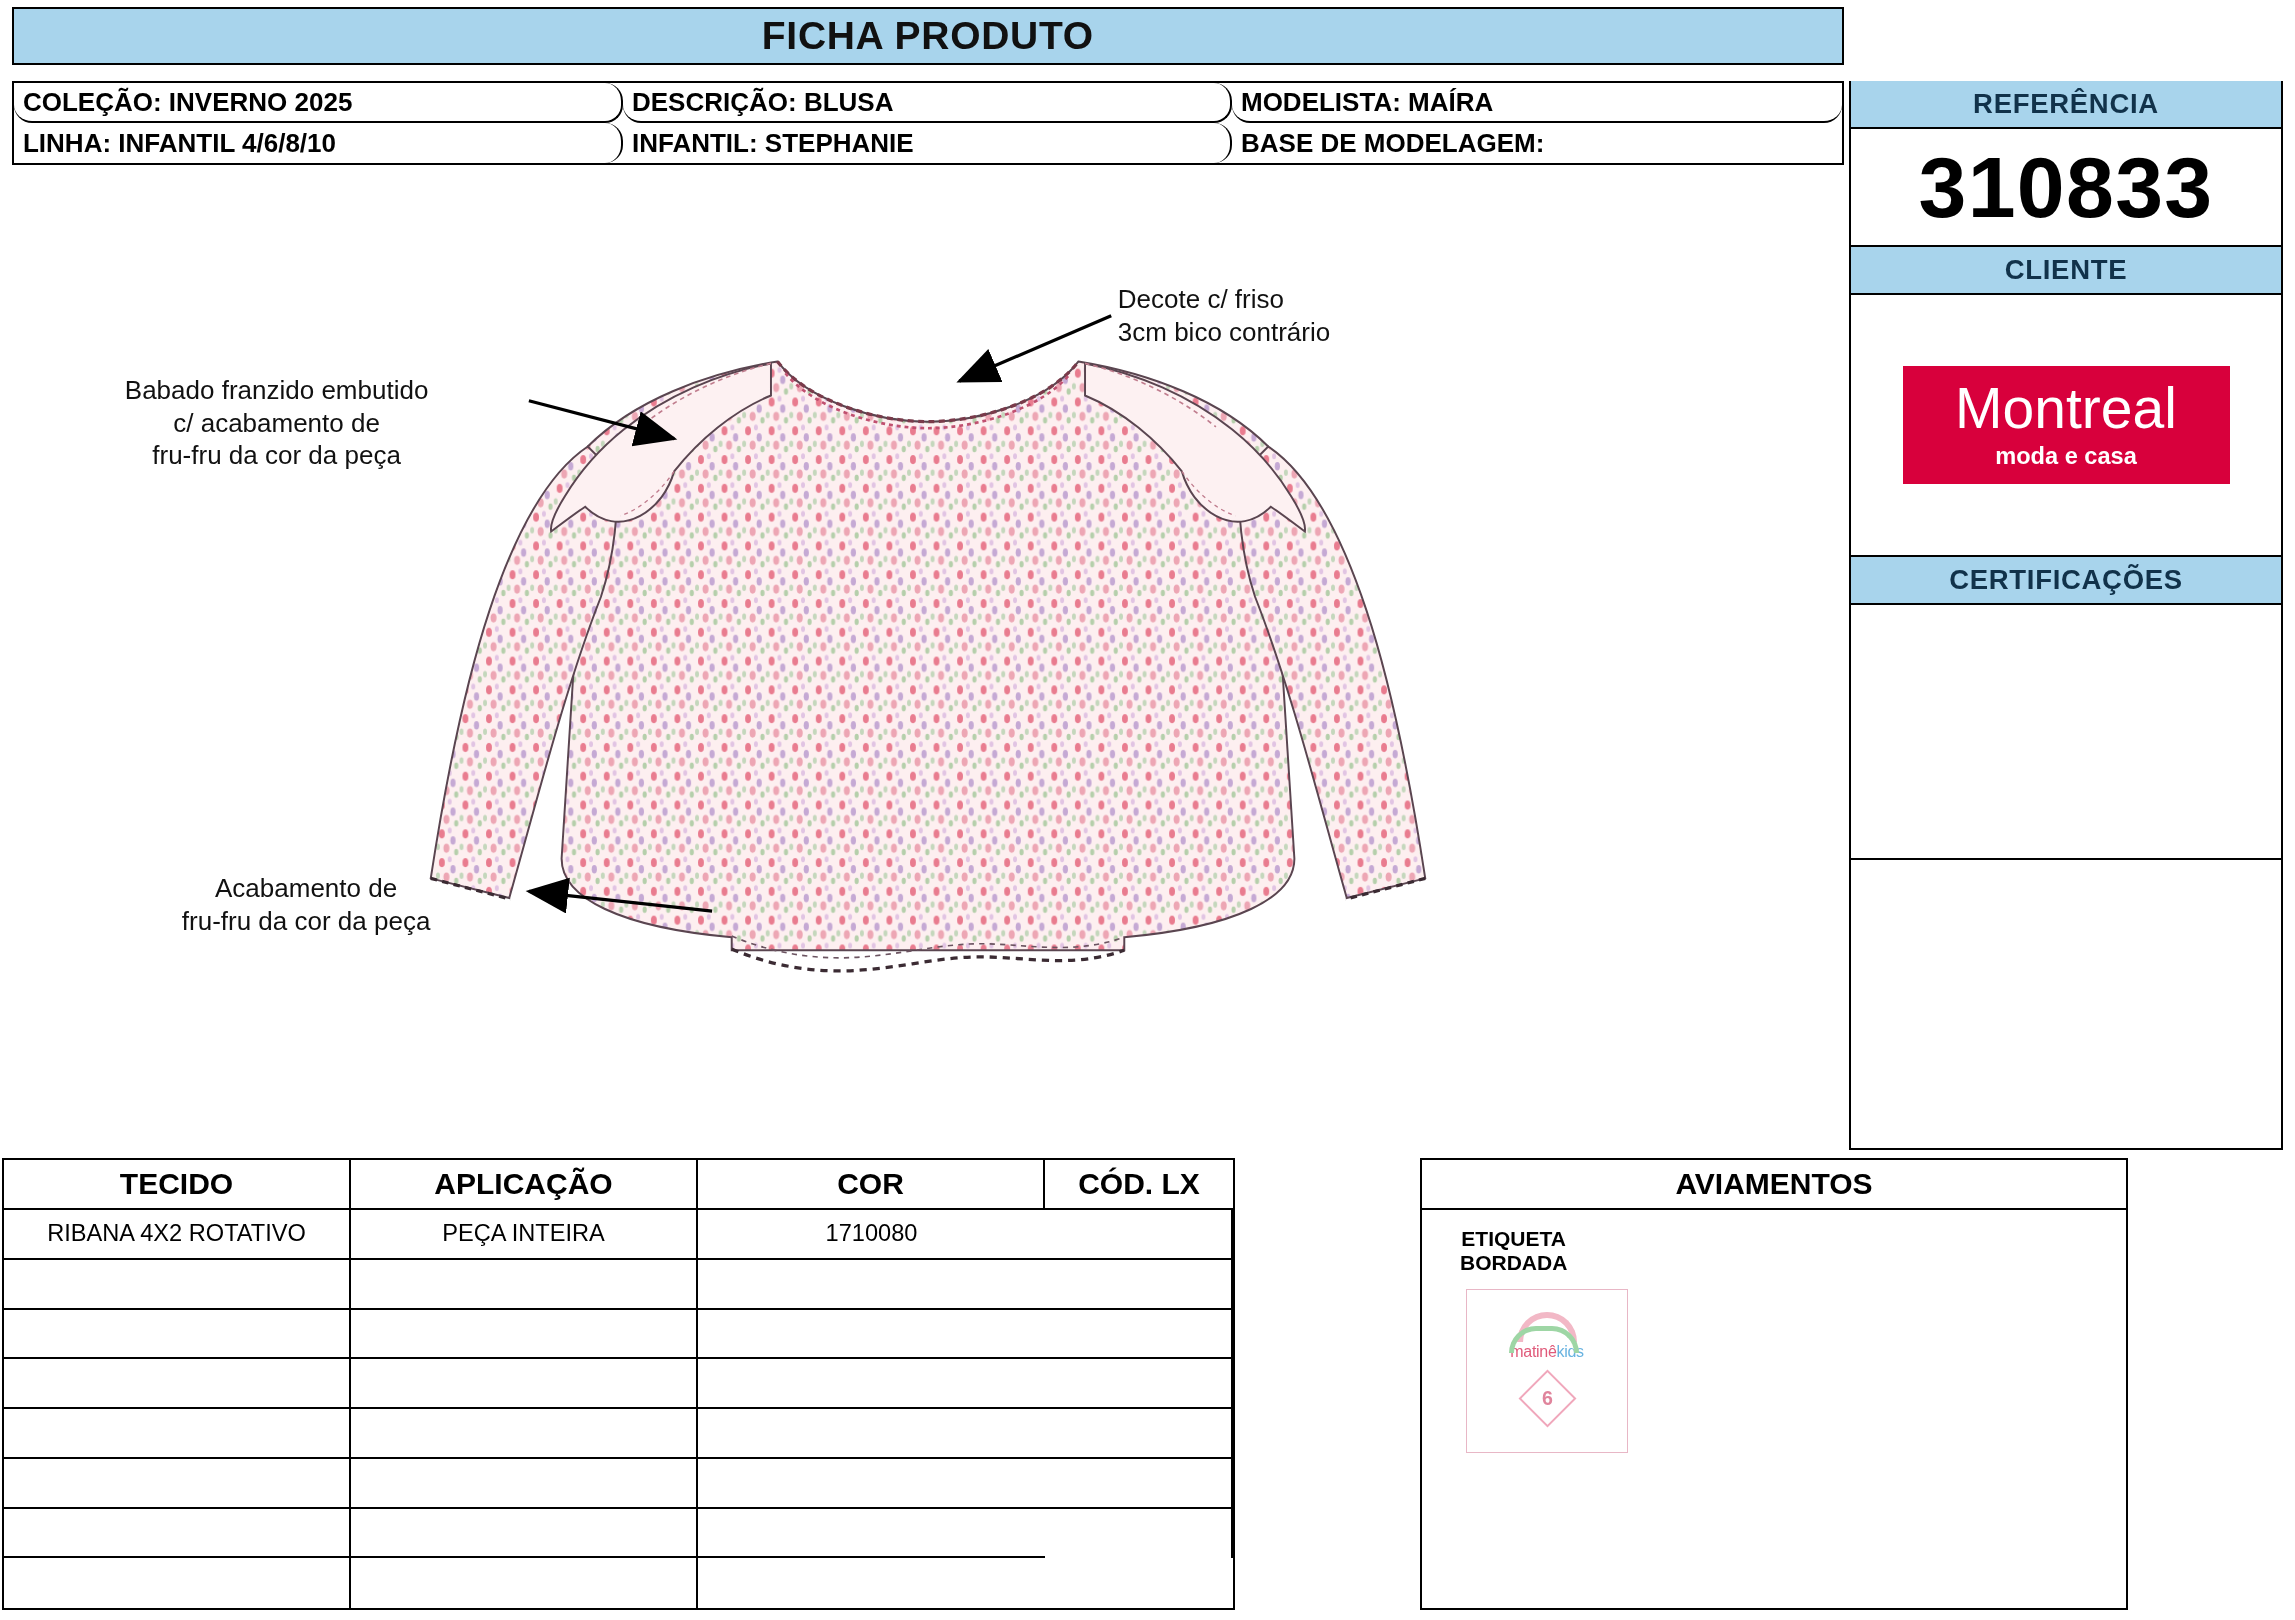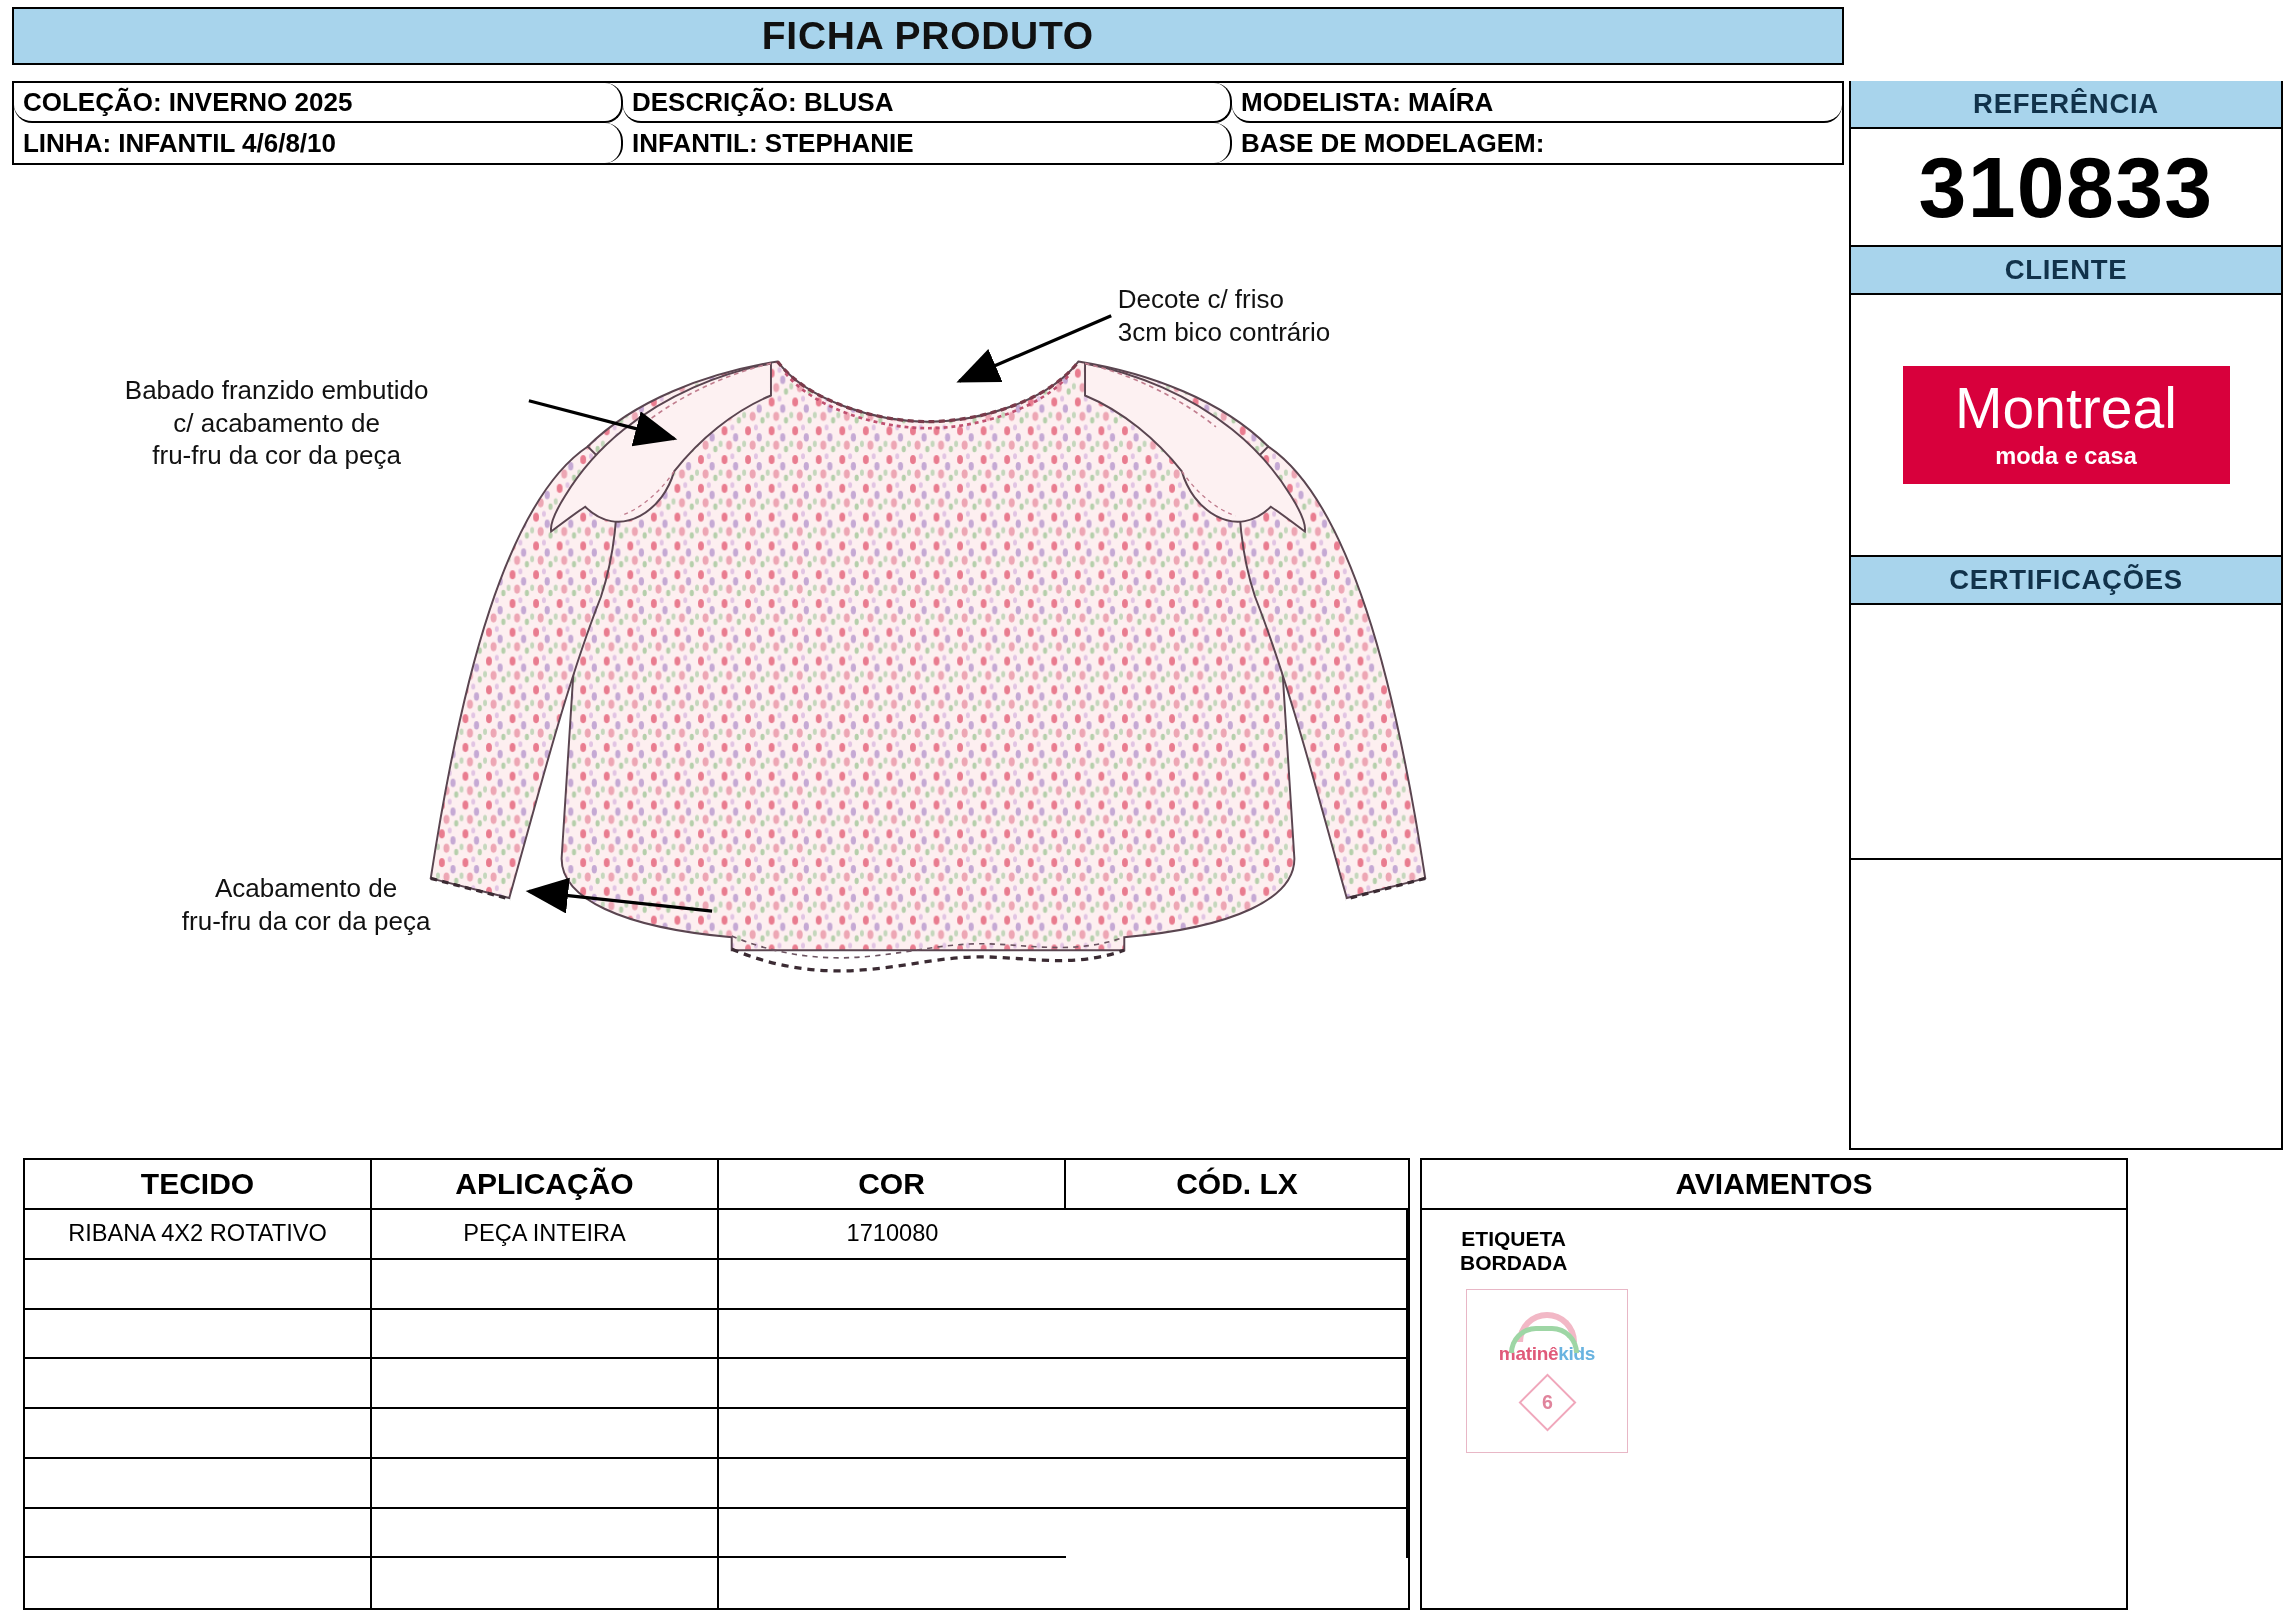--- a/index.html
+++ b/index.html
@@ -114,22 +114,22 @@
     font-size: 26px; color: #111; line-height: 1.25;
     white-space: pre;
   }
   .callout.c1 { left: 113px; top: 209px; text-align: center; }
   .callout.c2 { left: 1106px; top: 118px; text-align: left; }
   .callout.c3 { left: 170px; top: 707px; text-align: center; }
 
   
   .tecido-table {
     position: absolute;
-    left: 23px; top: 1158px;
-    width: 1387px; height: 452px;
+    left: 2px; top: 1158px;
+    width: 1233px; height: 452px;
     border: 2.6px solid #000;
     display: grid;
     grid-template-columns: 347px 347px 347px 1fr;
     grid-template-rows: 50px repeat(8, 1fr);
   }
   .tt-cell {
     border-right: 2px solid #000;
     border-bottom: 2px solid #000;
     display: flex; align-items: center; justify-content: center;
     font-size: 23.6px; color: #000; text-align: center;
@@ -174,21 +174,21 @@
     border-bottom: none;
     position: relative;
     margin-bottom: 1.3px;
   }
   .rainbow::before{
     content:""; position:absolute; left:-14.4px; top:7.9px;
     width: 60px; height: 22px;
     border-top-left-radius: 60px; border-top-right-radius: 60px;
     border: 5.9px solid #9ed6a5; border-bottom: none;
   }
-  .brandname { font-size: 19px; font-weight: bold; color: #e05a7a; letter-spacing: -0.3px; }
+  .brandname { font-size: 16px; font-weight: normal; color: #e05a7a; letter-spacing: -0.3px; }
   .brandname .k { color: #69b3e0; }
   .size-diamond {
     margin-top: 17px;
     width: 41px; height: 41px;
     transform: rotate(45deg);
     border: 2px solid #f0a7bb;
     display: flex; align-items: center; justify-content: center;
   }
   .size-diamond span {
     transform: rotate(-45deg);

